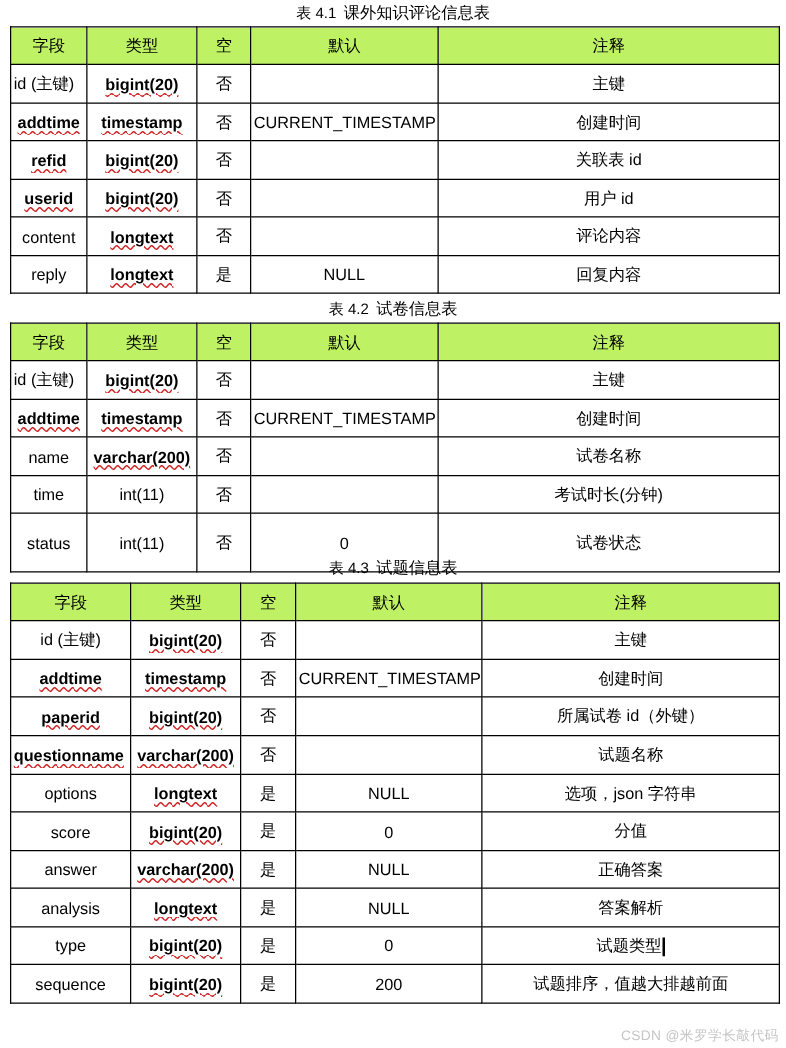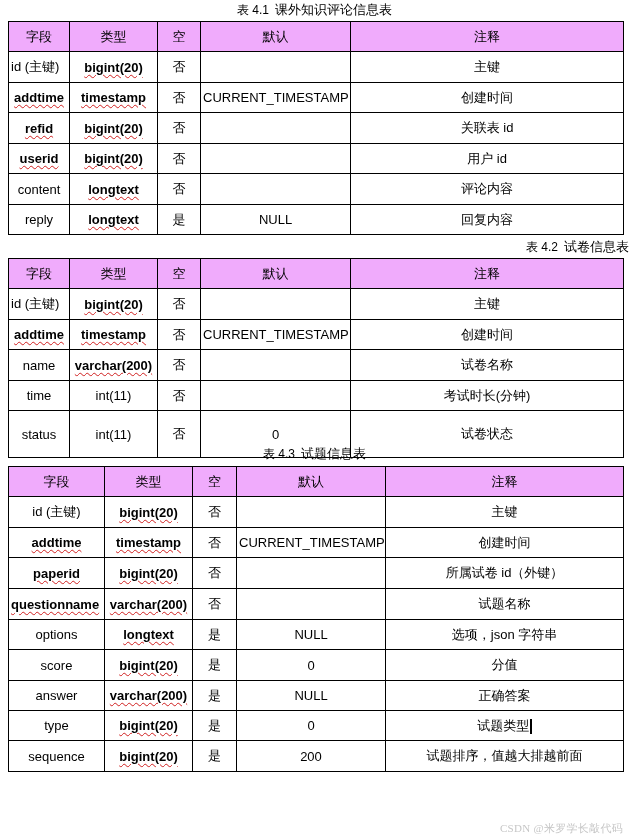--- a/index.html
+++ b/index.html
@@ -19,33 +19,33 @@
     width: 615px;
     font-size: 13px;
   }
   table.dt th, table.dt td {
     border: 1.4px solid #000;
     text-align: center; vertical-align: middle;
     padding: 0; white-space: nowrap; overflow: hidden;
     font-family: "Liberation Sans", "DejaVu Sans", sans-serif;
     font-weight: normal;
   }
-  table.dt th { background: #f0abfc; }
+  table.dt th { background: #bef264; }
   table.dt td.left { text-align: left; padding-left: 2px; }
   .squig {
     text-decoration: underline wavy #d02020;
     text-decoration-thickness: 1px;
     text-underline-offset: 2px;
     font-weight: bold;
   }
   .cursor { display: inline-block; width: 1.5px; height: 15px; background: #000; vertical-align: middle; margin-left: 1px; }
   .watermark {
     position: absolute; right: 6px; top: 821px;
     font-size: 11px; color: rgba(150,150,150,0.55);
-    font-family: Liberation Serif, serif; letter-spacing: 0.3px;
+    font-family: Liberation Sans, sans-serif; letter-spacing: 0.3px;
   }
 </style>
 </head>
 <body>
 
 <div class="caption" style="top:2px;">
   <span class="num">表 4.1</span><span>课外知识评论信息表</span>
 </div>
 <table class="dt" style="top:21px;">
   <colgroup>
@@ -101,21 +101,21 @@
   <tr style="height:30px">
     <td>reply</td>
     <td><span class="squig">longtext</span></td>
     <td>是</td>
     <td>NULL</td>
     <td>回复内容</td>
   </tr>
 </tbody>
   </table>
 
-<div class="caption" style="top:239px;text-align:right;">
+<div class="caption" style="top:239px;">
   <span class="num">表 4.2</span><span>试卷信息表</span>
 </div>
 <table class="dt" style="top:258px;">
   <colgroup>
       <col style="width:61px">
       <col style="width:88px">
       <col style="width:43px">
       <col style="width:150px">
       <col style="width:273px">
     </colgroup>
@@ -226,20 +226,27 @@
     <td>0</td>
     <td>分值</td>
   </tr>
   <tr style="height:30px">
     <td>answer</td>
     <td><span class="squig">varchar(200)</span></td>
     <td>是</td>
     <td>NULL</td>
     <td>正确答案</td>
   </tr>
+  <tr style="height:31px">
+    <td>analysis</td>
+    <td><span class="squig">longtext</span></td>
+    <td>是</td>
+    <td>NULL</td>
+    <td>答案解析</td>
+  </tr>
   <tr style="height:30px">
     <td>type</td>
     <td><span class="squig">bigint(20)</span></td>
     <td>是</td>
     <td>0</td>
     <td><span>试题类型</span><span class="cursor"></span></td>
   </tr>
   <tr style="height:31px">
     <td>sequence</td>
     <td><span class="squig">bigint(20)</span></td>

